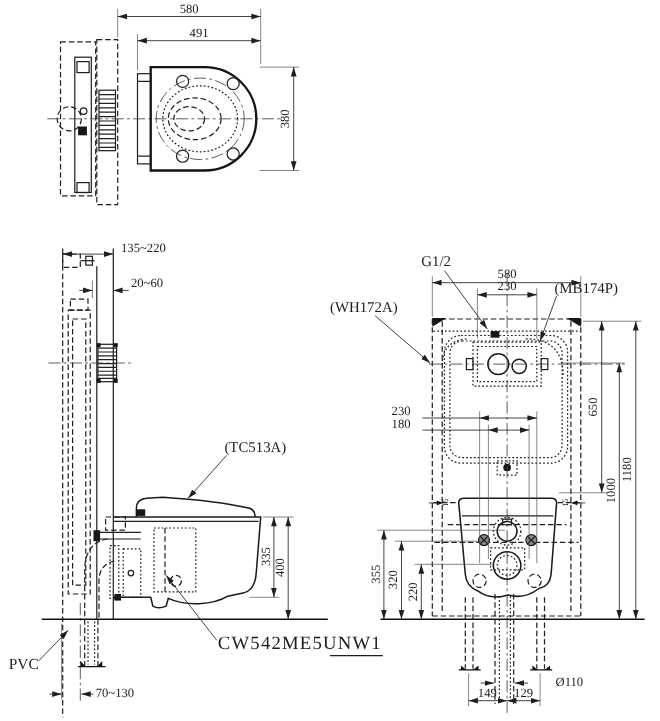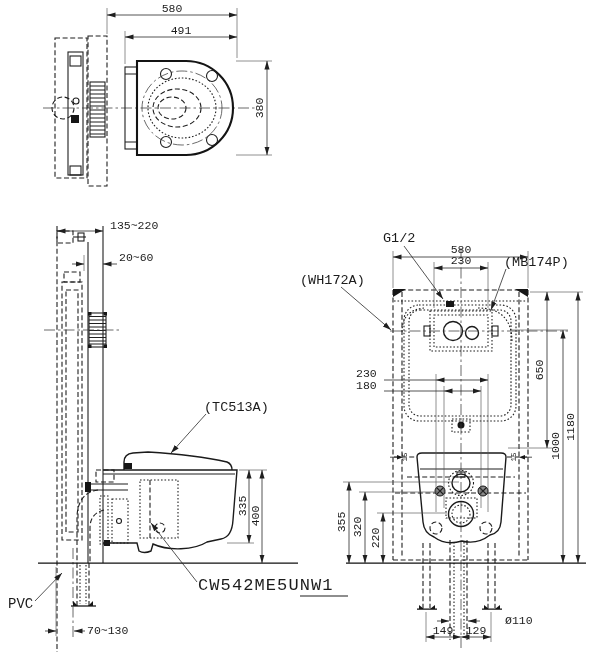--- a/index.html
+++ b/index.html
@@ -1,17 +1,17 @@
 <!DOCTYPE html>
 <html><head>
 <meta charset="utf-8">
 <style>
   html,body{margin:0;padding:0;background:#fff;}
   .canvas{position:relative;width:600px;height:655px;background:#ffffff;overflow:hidden;
-          font-family:Liberation Mono, monospace;}
+          font-family:Liberation Serif, serif;}
   svg{position:absolute;left:0;top:0;}
   .s  {stroke:#1f1f1f;fill:none;stroke-width:1.1;}
   .s2 {stroke:#141414;fill:none;stroke-width:2.1;}
   .s14{stroke:#1b1b1b;fill:none;stroke-width:1.4;}
   .thin{stroke:#555;fill:none;stroke-width:.65;}
   .d  {stroke-dasharray:5 2.6;}
   .dt {stroke-dasharray:1.6 1.9;}
   .cl {stroke:#3a3a3a;fill:none;stroke-width:.75;stroke-dasharray:11 3 2.5 3;}
   .dim{stroke:#2a2a2a;fill:none;stroke-width:.8;}
   .fl {stroke:#111;fill:none;stroke-width:1.25;}

